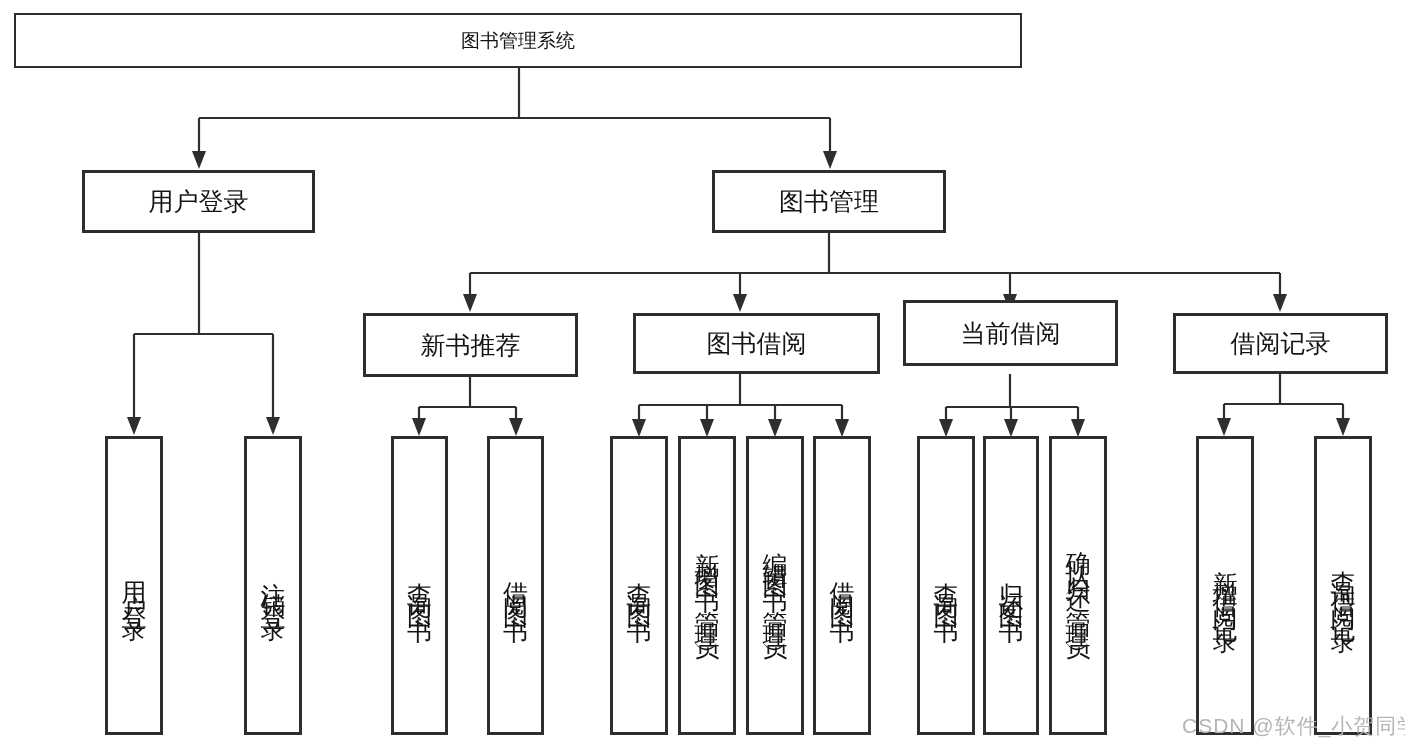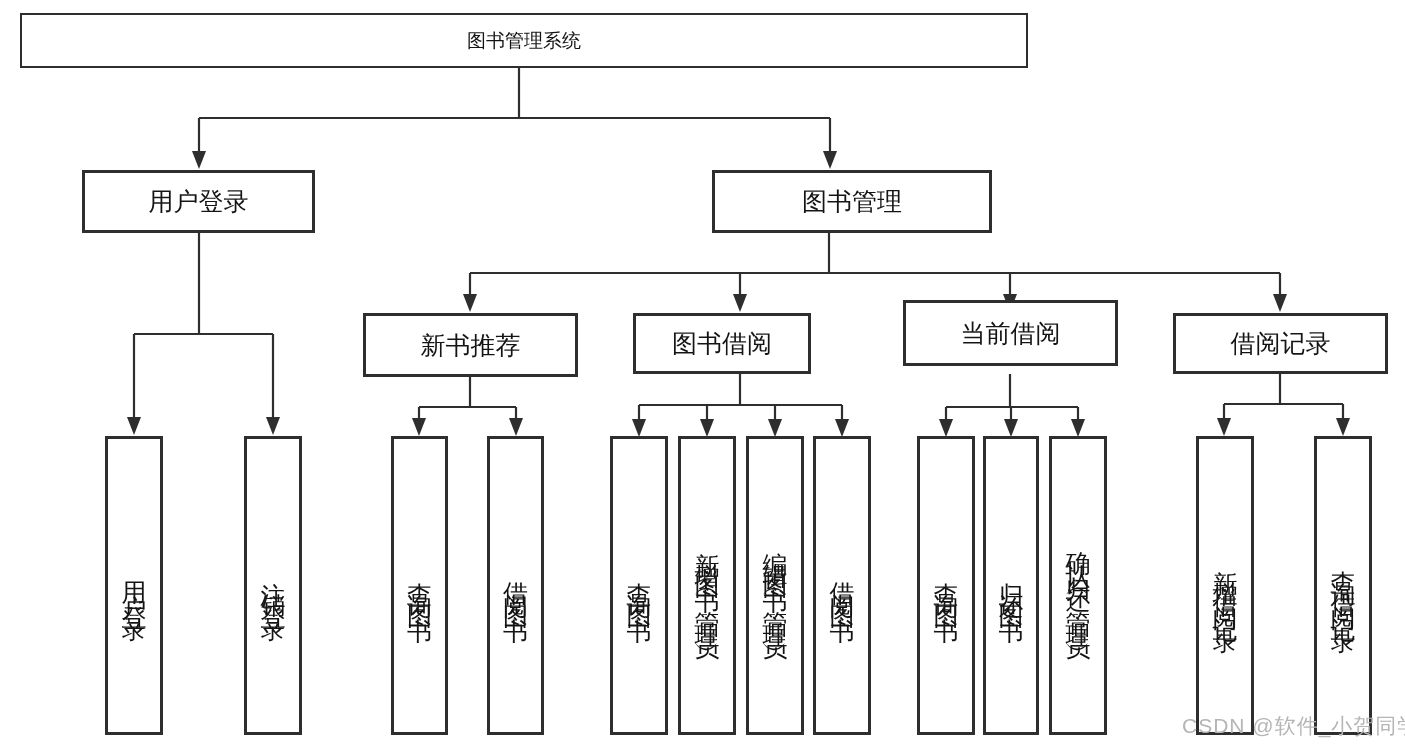--- a/index.html
+++ b/index.html
@@ -90,35 +90,35 @@
       <path d="M768 419 L782 419 L775 437 Z"></path>
       <path d="M835 419 L849 419 L842 437 Z"></path>
       <path d="M939 419 L953 419 L946 437 Z"></path>
       <path d="M1004 419 L1018 419 L1011 437 Z"></path>
       <path d="M1071 419 L1085 419 L1078 437 Z"></path>
       <path d="M1217 418 L1231 418 L1224 436 Z"></path>
       <path d="M1336 418 L1350 418 L1343 436 Z"></path>
     </g>
   </svg>
 
-  <div class="node root" style="left:20px; top:13px; width:1008px; height:55px;">
+  <div class="node root" style="left:14px; top:13px; width:1008px; height:55px;">
     <span class="hlabel">图书管理系统</span>
   </div>
 
   <div class="node" style="left:82px; top:170px; width:233px; height:63px;">
     <span class="hlabel">用户登录</span>
   </div>
-  <div class="node" style="left:712px; top:170px; width:280px; height:63px;">
+  <div class="node" style="left:712px; top:170px; width:234px; height:63px;">
     <span class="hlabel">图书管理</span>
   </div>
 
   <div class="node" style="left:363px; top:313px; width:215px; height:64px;">
     <span class="hlabel">新书推荐</span>
   </div>
-  <div class="node" style="left:633px; top:313px; width:178px; height:61px;">
+  <div class="node" style="left:633px; top:313px; width:247px; height:61px;">
     <span class="hlabel">图书借阅</span>
   </div>
   <div class="node" style="left:903px; top:300px; width:215px; height:66px;">
     <span class="hlabel">当前借阅</span>
   </div>
   <div class="node" style="left:1173px; top:313px; width:215px; height:61px;font-family:Liberation Mono, monospace;">
     <span class="hlabel">借阅记录</span>
   </div>
 
   <div class="node leaf" style="left:105px; top:436px; width:58px; height:299px;">

